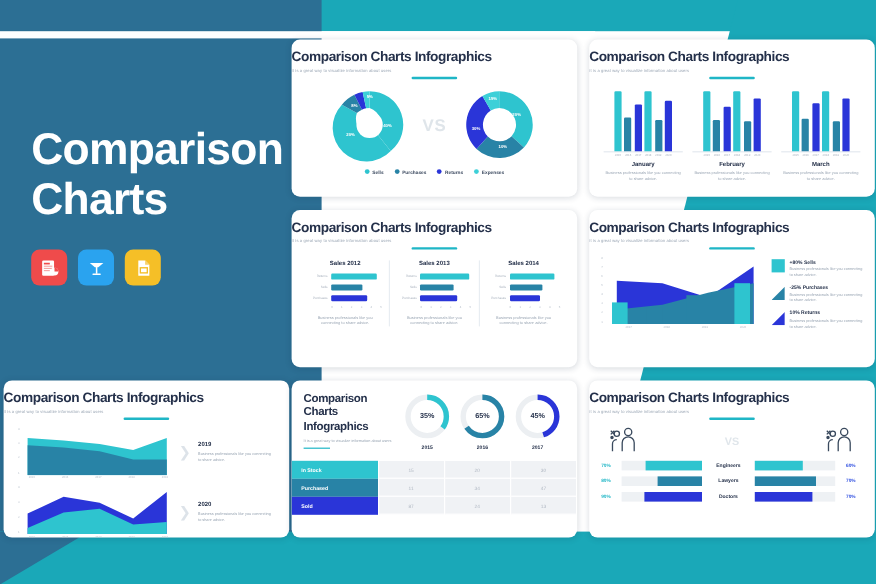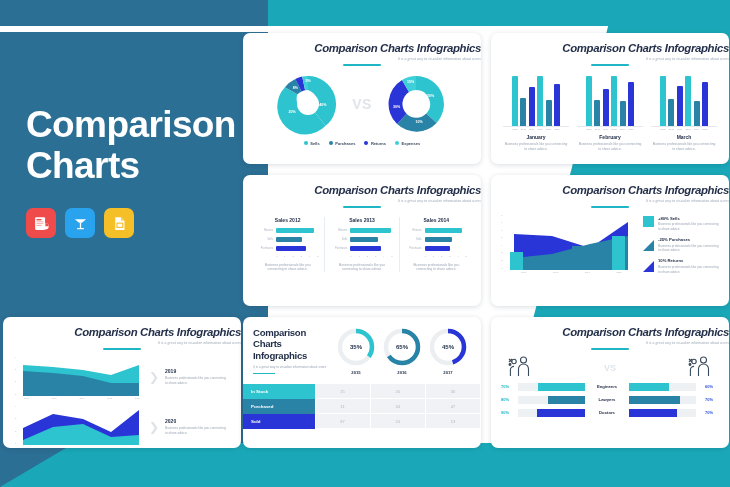--- a/index.html
+++ b/index.html
@@ -75,21 +75,21 @@
     z-index: 6;
   }
   .c-tl { left: 243px; top: 33px;  width: 238px; height: 131px; }
   .c-tr { left: 491px; top: 33px;  width: 238px; height: 131px; }
   .c-ml { left: 243px; top: 175px; width: 238px; height: 131px; }
   .c-mr { left: 491px; top: 175px; width: 238px; height: 131px; }
   .c-bl { left: 3px;   top: 317px; width: 238px; height: 131px; }
   .c-bm { left: 243px; top: 317px; width: 238px; height: 131px; }
   .c-br { left: 491px; top: 317px; width: 238px; height: 131px; }
 
-  .slide-head { padding-top: 9px; text-align: right; font-style: italic; }
+  .slide-head { padding-top: 9px; text-align: left; }
   .slide-title {
     font-size: 11.4px; font-weight: bold; color: #24304a;
     letter-spacing: -0.35px;
   }
   .slide-sub {
     font-size: 3.4px; color: #9aa6b4; margin-top: 3px; letter-spacing: .1px;
   }
   .rule {
     width: 38px; height: 1.6px; background: #1fb6c6;
     margin: 3px auto 0; border-radius: 2px;

